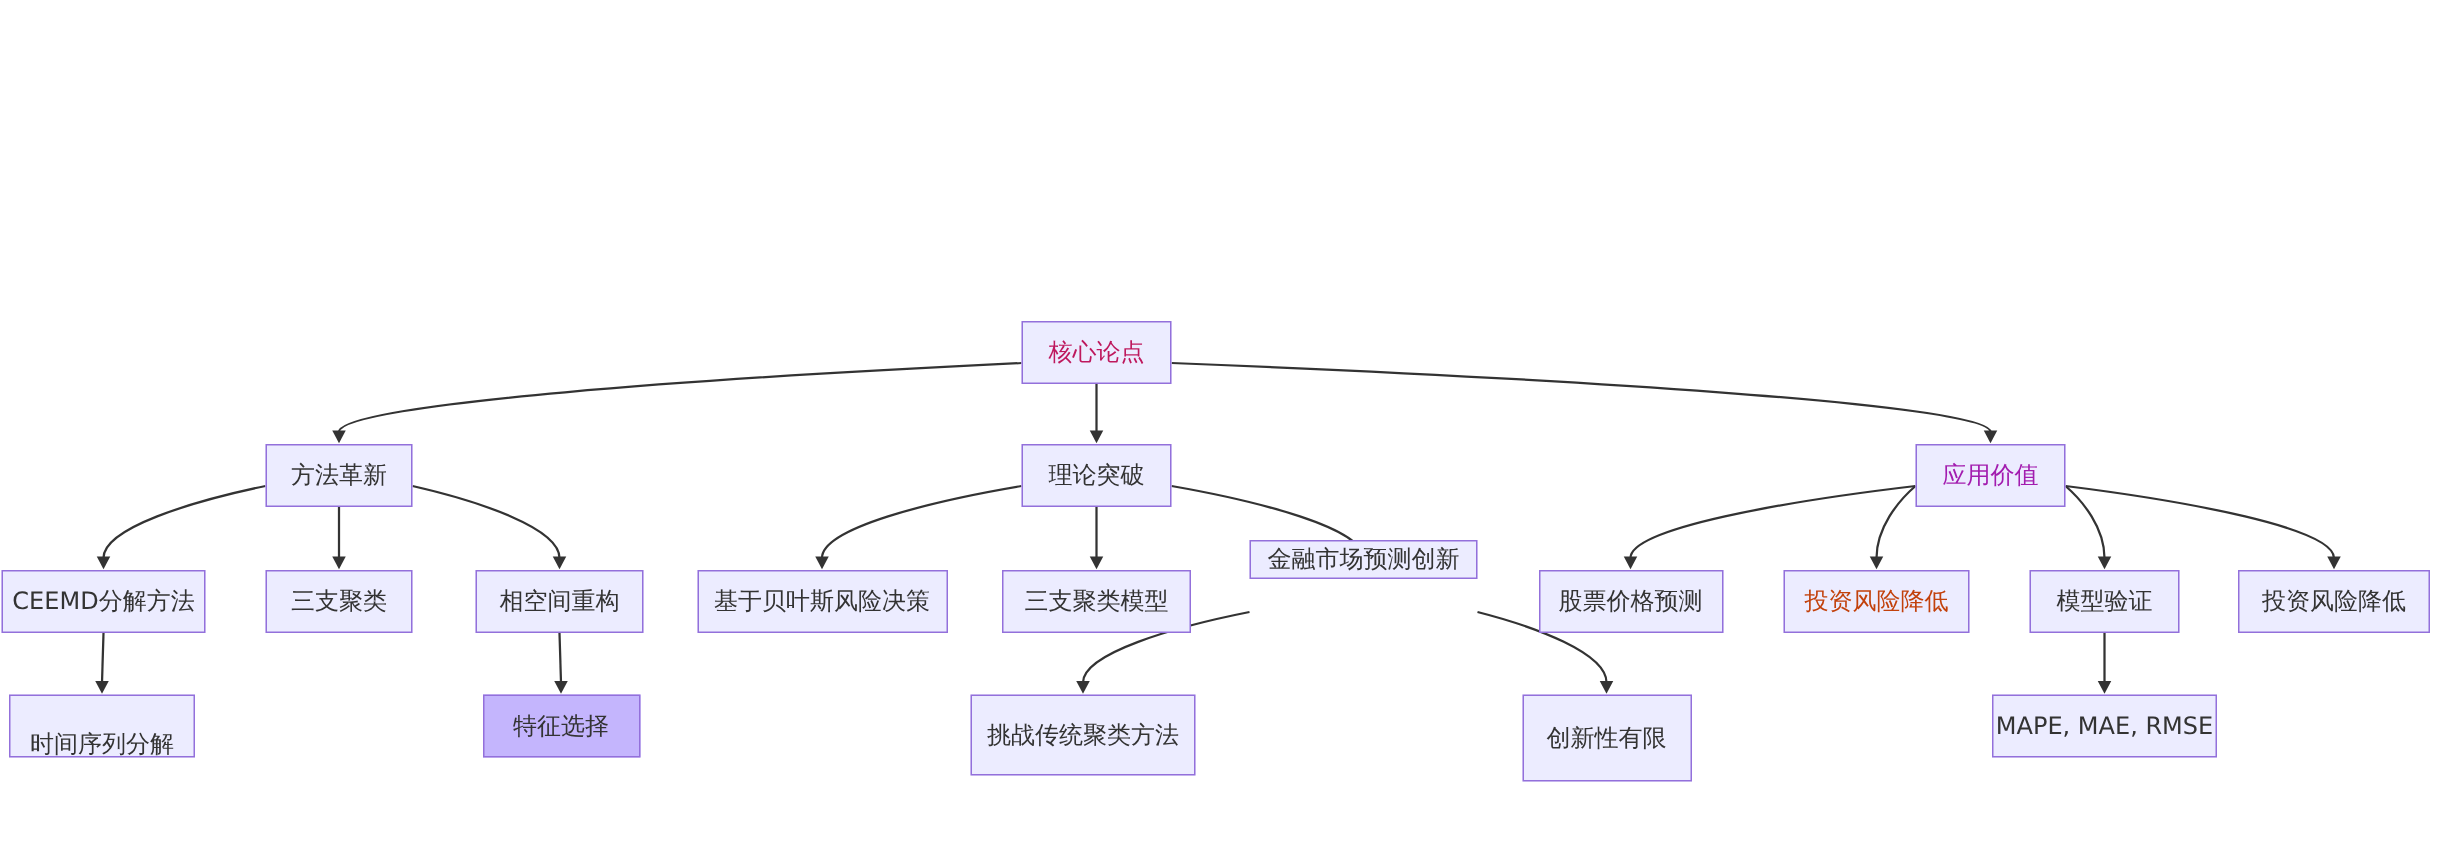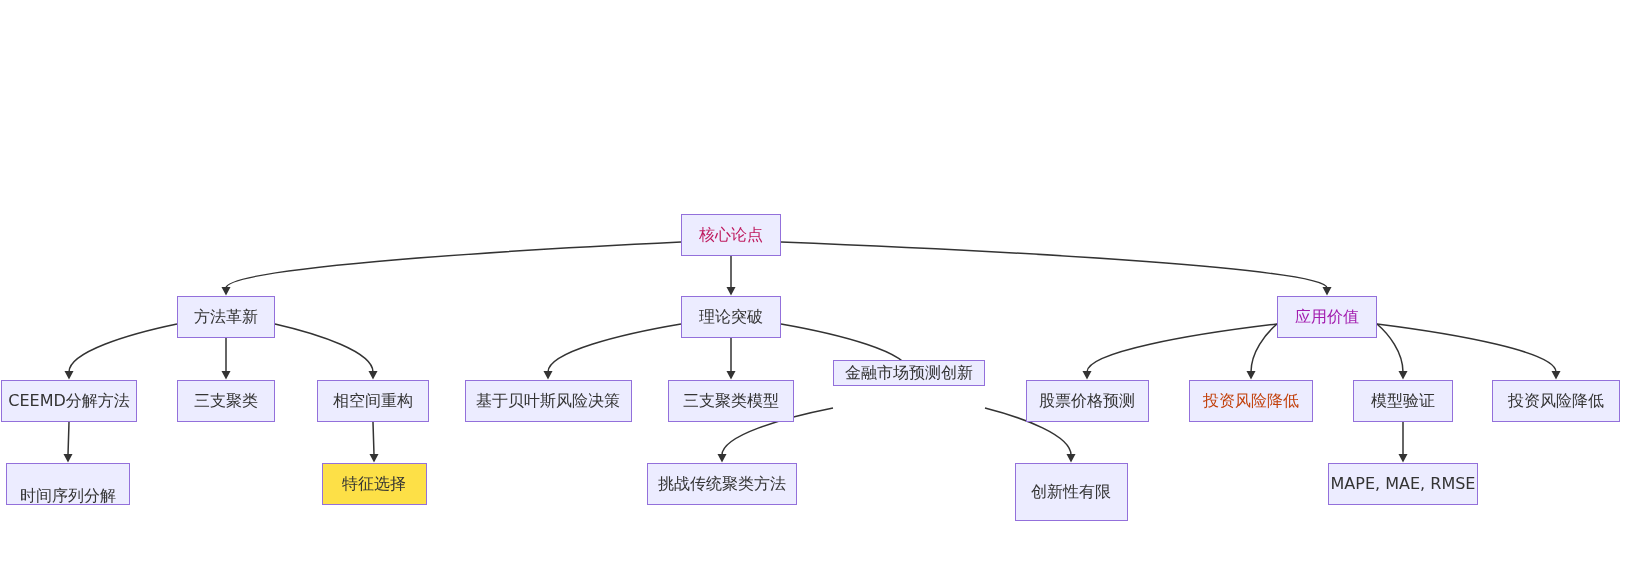--- a/index.html
+++ b/index.html
@@ -119,24 +119,24 @@
     </div>
     <div class="flow-node" style="left: 1353px; top: 380px; width: 100px; height: 42px; background: rgb(236, 236, 255); border-color: rgb(147, 112, 219); color: rgb(51, 51, 51);">
       <span>模型验证</span>
     </div>
     <div class="flow-node" style="left: 1492px; top: 380px; width: 128px; height: 42px; background: rgb(236, 236, 255); border-color: rgb(147, 112, 219); color: rgb(51, 51, 51);">
       <span>投资风险降低</span>
     </div>
     <div class="flow-node" style="left: 6px; top: 463px; width: 124px; height: 42px; background: rgb(236, 236, 255); border-color: rgb(147, 112, 219); color: rgb(51, 51, 51); align-items: flex-end;">
       <span>时间序列分解</span>
     </div>
-    <div class="flow-node" style="left: 321.5px; top: 463px; width: 105px; height: 42px; background: #fde047; border-color: rgb(147, 112, 219); color: rgb(51, 51, 51);">
+    <div class="flow-node" style="left: 321.5px; top: 463px; width: 105px; height: 42px; background: #c4b5fd; border-color: rgb(147, 112, 219); color: rgb(51, 51, 51);">
       <span>特征选择</span>
     </div>
-    <div class="flow-node" style="left: 647px; top: 463px; width: 150px; height: 42px; background: rgb(236, 236, 255); border-color: rgb(147, 112, 219); color: rgb(51, 51, 51);">
+    <div class="flow-node" style="left: 647px; top: 463px; width: 150px; height: 54px; background: rgb(236, 236, 255); border-color: rgb(147, 112, 219); color: rgb(51, 51, 51);">
       <span>挑战传统聚类方法</span>
     </div>
     <div class="flow-node" style="left: 1014.5px; top: 463px; width: 113px; height: 58px; background: rgb(236, 236, 255); border-color: rgb(147, 112, 219); color: rgb(51, 51, 51);">
       <span>创新性有限</span>
     </div>
     <div class="flow-node" style="left: 1328px; top: 463px; width: 150px; height: 42px; background: rgb(236, 236, 255); border-color: rgb(147, 112, 219); color: rgb(51, 51, 51);">
       <span>MAPE, MAE, RMSE</span>
     </div>
   </div>
 

